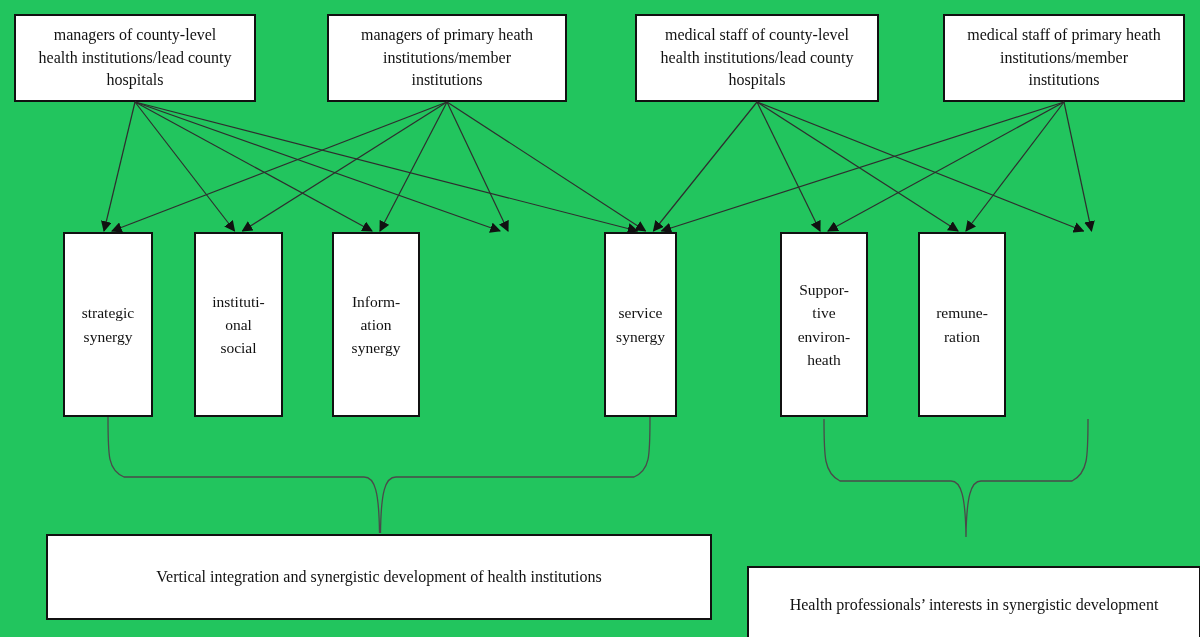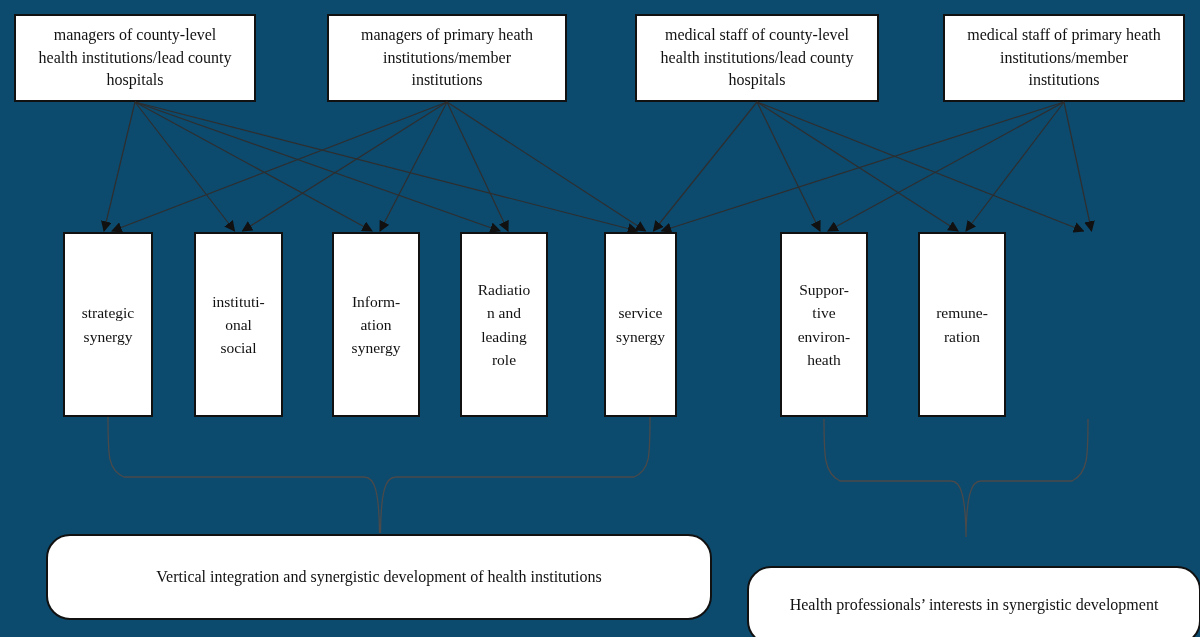--- a/index.html
+++ b/index.html
@@ -1,19 +1,19 @@
 <!DOCTYPE html>
 <html><head>
 <meta charset="utf-8">
 <style>
   html,body{margin:0;padding:0;background:#ffffff;}
   #diagram-canvas{
     position:relative;
     width:1200px;height:637px;
-    background:#0c4a6e;
+    background:#22c55e;
     font-family:"Liberation Serif","DejaVu Serif",serif;
     color:#111111;
     overflow:hidden;
   }
   .box{
     position:absolute;
     box-sizing:border-box;
     border:2px solid #111111;
     background:#ffffff;
     display:flex;
@@ -21,21 +21,21 @@
     justify-content:center;
     text-align:center;
   }
   .box .lbl{
     white-space:pre-line;
     display:block;
     padding:0 4px;
   }
   .top-box .lbl{font-size:16px;line-height:1.42;}
   .mid-box .lbl{font-size:15.5px;line-height:1.5;}
-  .bot-box{border-width:2.5px;border-radius:24px;}
+  .bot-box{border-width:2.5px;}
   .bot-box .lbl{font-size:16px;line-height:1.3;}
   #connectors-layer{
     position:absolute;
     left:0;top:0;
     width:1200px;height:637px;
     pointer-events:none;
   }
 </style>
 </head>
 <body>
@@ -69,26 +69,20 @@
   </div>
   <div class="box mid-box" style="left:194px;top:232px;width:89px;height:185px">
     <span class="lbl">instituti-
 onal
 social</span>
   </div>
   <div class="box mid-box" style="left:332px;top:232px;width:88px;height:185px">
     <span class="lbl">Inform-
 ation
 synergy</span>
-  </div>
-  <div class="box mid-box" style="left:460px;top:232px;width:88px;height:185px">
-    <span class="lbl">Radiatio
-n and
-leading
-role</span>
   </div>
   <div class="box mid-box" style="left:604px;top:232px;width:73px;height:185px">
     <span class="lbl">service
 synergy</span>
   </div>
   <div class="box mid-box" style="left:780px;top:232px;width:88px;height:185px">
     <span class="lbl">Suppor-
 tive
 environ-
 heath</span>

